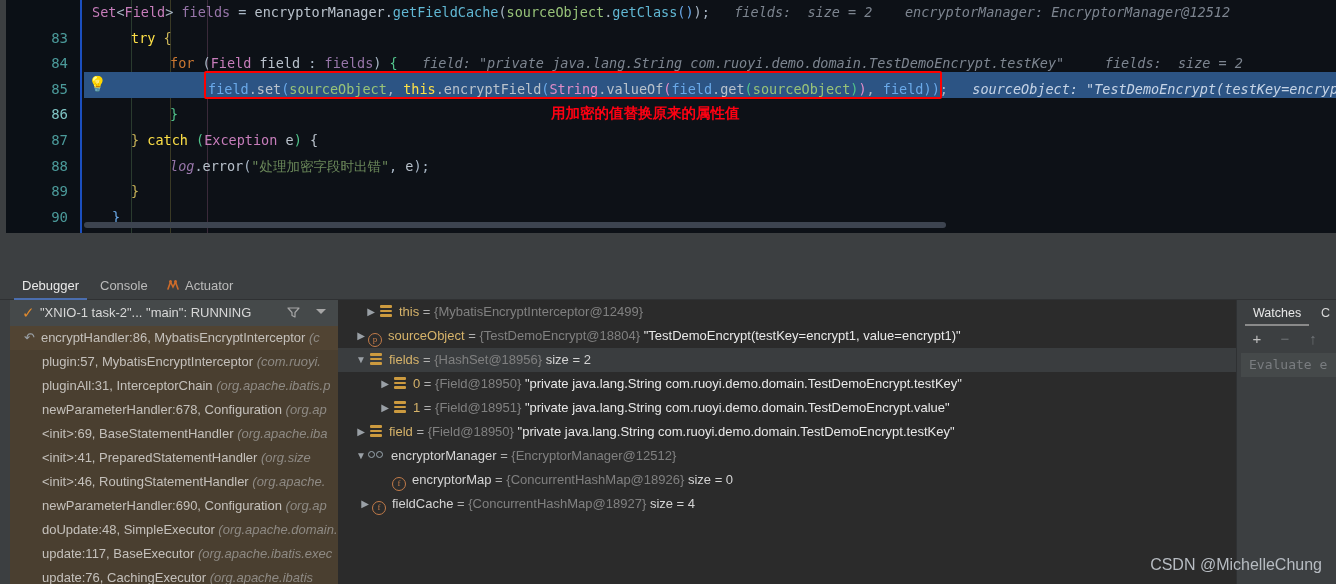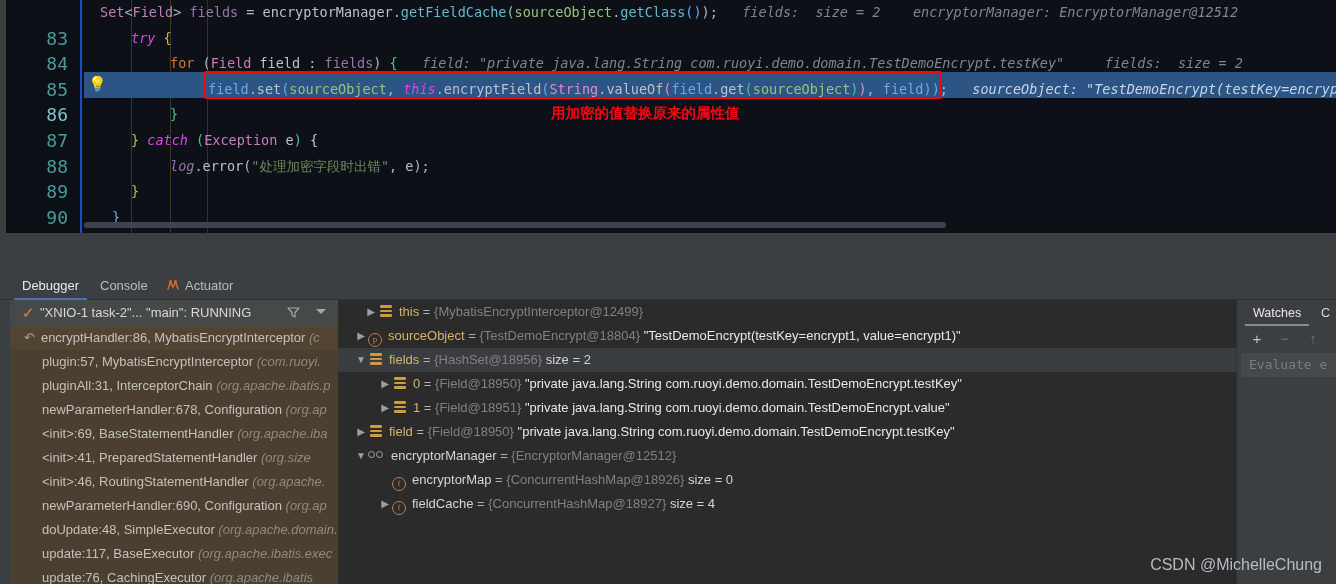--- a/index.html
+++ b/index.html
@@ -26,25 +26,25 @@
     position: absolute; left: 80px; top: 0; width: 2px; height: 233px;
     background: #1b4fbf;
   }
   .code-rows { position: absolute; left: 0; top: 0; width: 1336px; }
   .row {
     position: relative; height: 25.6px; line-height: 25.6px; white-space: pre;
   }
   .row.current { background: #1a1b2b; }
   .ln {
     position: absolute; left: 0; width: 68px; text-align: right;
-    color: #4b9a9a; font-size: 18px; padding-left: 28px;
+    color: #4b9a9a; font-size: 14px; padding-left: 28px;
   }
   .row.current .ln { color: #7fc4c4; }
   .code {
-    position: absolute; left: 100px; top: 0; white-space: pre;
+    position: absolute; left: 92px; top: 0; white-space: pre;
     color: #a9b7c6;
   }
   
   .sel-band {
     position: absolute; left: 84px; top: 72px; width: 1336px; height: 25.6px;
     background: #2c5484;
   }
   .bulb {
     position: absolute; left: 88px; top: 75px; width: 18px; height: 19px;
     font-size: 15px; line-height: 19px; text-align: center; color: #f0c040;
@@ -59,21 +59,21 @@
     font-family: "DejaVu Sans", sans-serif; white-space: nowrap;
   }
   .hscroll {
     position: absolute; left: 84px; top: 222px; width: 862px; height: 6px;
     background: #3d4450; border-radius: 3px;
   }
   .indent-guide { position: absolute; width: 1px; top: 0; height: 233px; }
 
   
   .t-kw     { color: #cc7832; }
-  .t-kw2    { color: #d946ef; font-style: italic; }
+  .t-kw2    { color: #fde047; }
   .t-cls    { color: #c77dbb; }
   .t-fn     { color: #61b8d4; }
   .t-var    { color: #9876aa; }
   .t-str    { color: #6a8759; }
   .t-plain  { color: #b9c2cc; }
   .t-green  { color: #51c38b; }
   .t-punct  { color: #a9b7c6; }
   .t-param  { color: #98c379; }
   .t-blue   { color: #6aa9e9; }
   .t-pink   { color: #e08cc8; }
@@ -375,21 +375,21 @@
       </div>
 
       <div class="var-row" style="padding-left:16px;">
         <span class="arrow">▼</span><span class="ic-glasses"><span class="l"></span><span class="r"></span></span><span class="vname white">encryptorManager</span> <span class="veq">=</span> <span class="vref">{EncryptorManager@12512}</span>
       </div>
 
       <div class="var-row" style="padding-left:40px;">
         <span class="arrow none">▶</span><span class="ic-circ">f</span><span class="vname white">encryptorMap</span> <span class="veq">=</span> <span class="vref">{ConcurrentHashMap@18926}</span>  <span class="vsize">size = 0</span>
       </div>
 
-      <div class="var-row" style="padding-left:40px;">
+      <div class="var-row" style="padding-left:20px;">
         <span class="arrow">▶</span><span class="ic-circ">f</span><span class="vname white">fieldCache</span> <span class="veq">=</span> <span class="vref">{ConcurrentHashMap@18927}</span>  <span class="vsize">size = 4</span>
       </div>
 
     </div>
 
     <div class="watch-col">
       <div class="watch-tabbar">
         <div class="watch-tab active" style="left:8px;">
           <span>Watches</span>
         </div>

